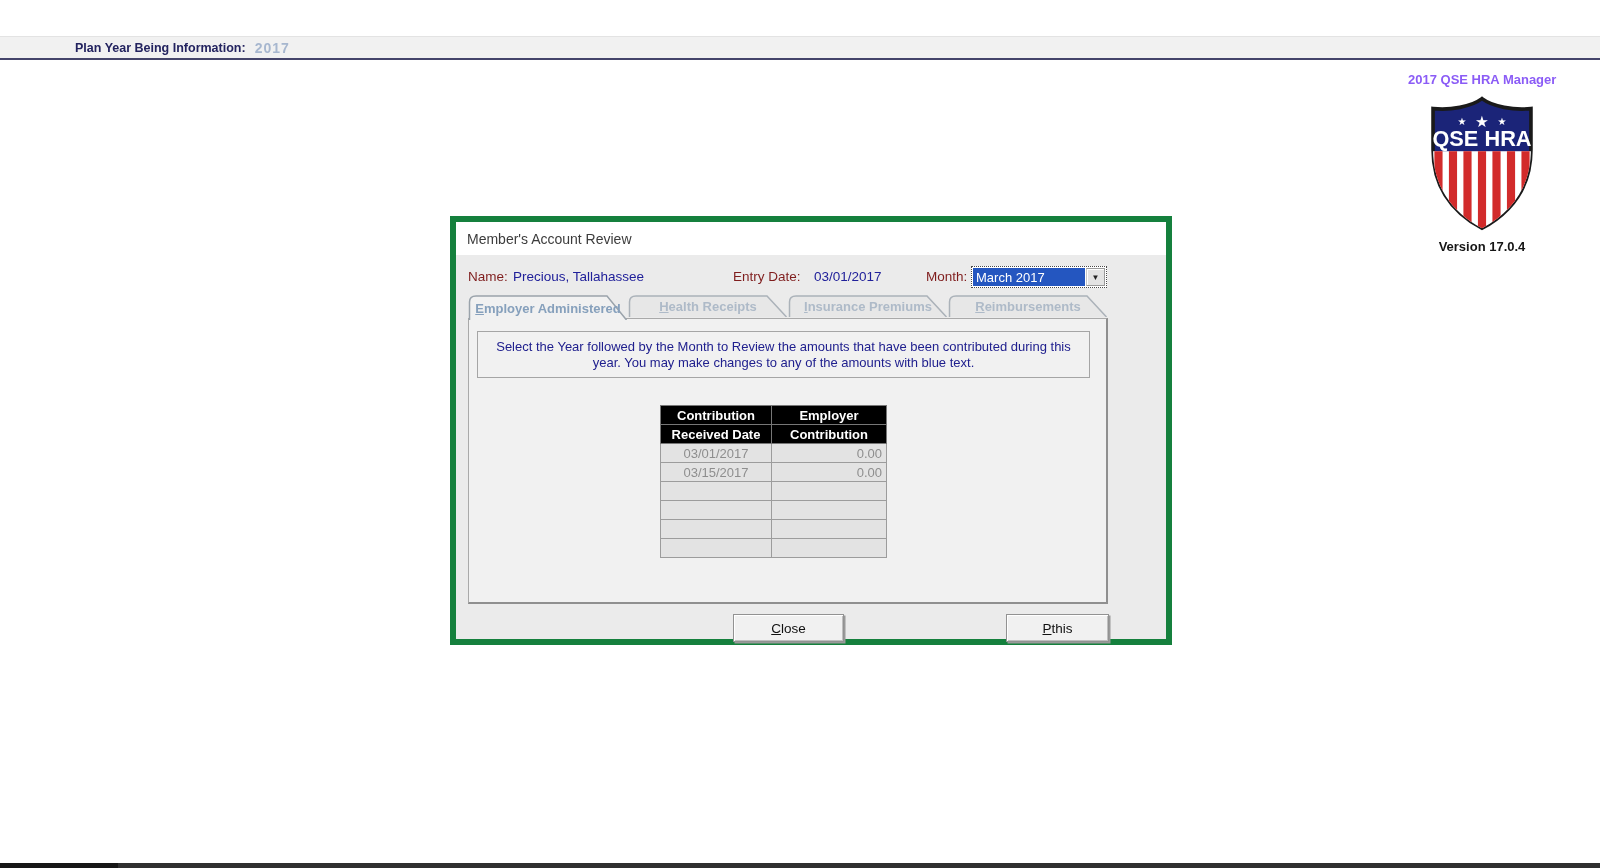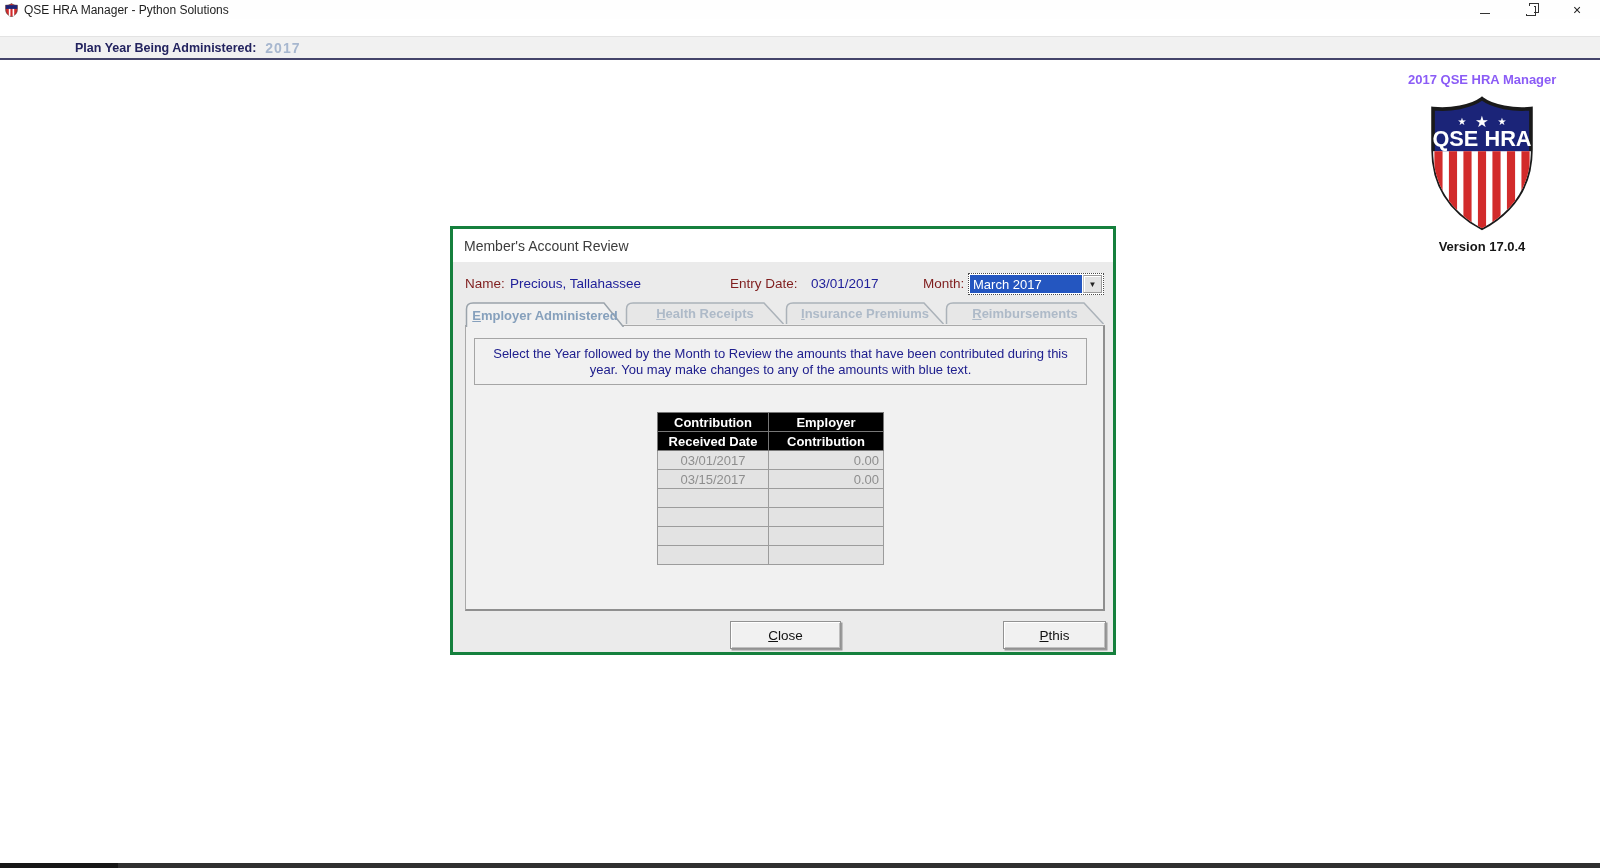--- a/index.html
+++ b/index.html
@@ -29,22 +29,22 @@
   .plan-year-label{font-size:12.5px;font-weight:bold;color:#23235F;margin-left:75px;}
   .plan-year-value{font-size:14px;font-weight:bold;color:#A7B7CF;margin-left:9px;letter-spacing:1px;}
 
   
   .brand{position:absolute;left:1412px;top:72px;width:140px;text-align:center;}
   .brand-header{font-size:13px;font-weight:bold;color:#8b5cf6;white-space:nowrap;margin-left:-4px;}
   .brand-shield{margin-top:8px;}
   .brand-version{font-size:13px;font-weight:bold;color:#151515;margin-top:4px;}
 
   
-  .dialog{position:absolute;left:450px;top:226px;width:666px;height:429px;background:#EBEBEB;
-          border:3px solid #15803d;box-sizing:border-box;}
+  .dialog{position:absolute;left:450px;top:216px;width:722px;height:429px;background:#EBEBEB;
+          border:6px solid #15803d;box-sizing:border-box;}
   .dialog-titlebar{height:33px;background:#FFFFFF;display:flex;align-items:center;padding-left:11px;}
   .dialog-title{font-size:14px;color:#3C3C3C;}
 
   .info-row{position:absolute;left:0;top:43px;width:100%;height:24px;font-size:13.5px;}
   .lbl{position:absolute;top:4px;color:#7f1d1d;}
   .val{position:absolute;top:4px;color:#20209A;}
   .name-label{left:12px;} .name-value{left:57px;}
   .entry-label{left:277px;} .entry-value{left:358px;}
   .month-label{left:470px;}
 
@@ -94,44 +94,24 @@
   .btn-print{left:550px;width:103px;}
 
   .taskbar-strip{position:absolute;left:0;bottom:0;width:1600px;height:5px;background:#2F2F2F;}
   .taskbar-strip .seg{position:absolute;left:0;top:0;width:118px;height:5px;background:#161616;}
 </style>
 </head>
 <body>
 
 <div class="screen">
 
-  <div class="titlebar">
-    <svg class="app-icon" viewBox="0 0 24 26">
-      <path d="M12,1 C15,3.5 20,4.5 23,4 L23,12 C23,19 19,23 12,25.5 C5,23 1,19 1,12 L1,4 C4,4.5 9,3.5 12,1 Z" fill="#D22B2B" stroke="#333" stroke-width="1"></path>
-      <path d="M1.5,4 L22.5,4 L22.5,11 L1.5,11 Z" fill="#1B2478"></path>
-      <rect x="7" y="11" width="3" height="13" fill="#fff"></rect>
-      <rect x="14" y="11" width="3" height="13" fill="#fff"></rect>
-    </svg>
-    <span class="title-text">QSE HRA Manager - Python Solutions</span>
-    <div class="winctls">
-      <div class="ctl">
-          <div class="min-glyph"></div>
-        </div>
-      <div class="ctl">
-          <div class="restore-glyph"></div>
-        </div>
-      <div class="ctl">
-          <span class="close-glyph">×</span>
-        </div>
-    </div>
-  </div>
 
 
   <div class="toolbar">
-    <span class="plan-year-label">Plan Year Being Administered:</span>
+    <span class="plan-year-label">Plan Year Being Information:</span>
     <span class="plan-year-value">2017</span>
   </div>
 
   <div class="brand">
     <div class="brand-header">2017 QSE HRA Manager</div>
     <svg class="brand-shield" width="122" height="136" viewBox="0 0 120 150">
       <defs>
         <clipPath id="shieldClip">
           <path d="M60,4 C72,13 95,17 114,15 L114,60 C114,99 95,128 60,147 C25,128 6,99 6,60 L6,15 C25,17 48,13 60,4 Z"></path>
         </clipPath>

